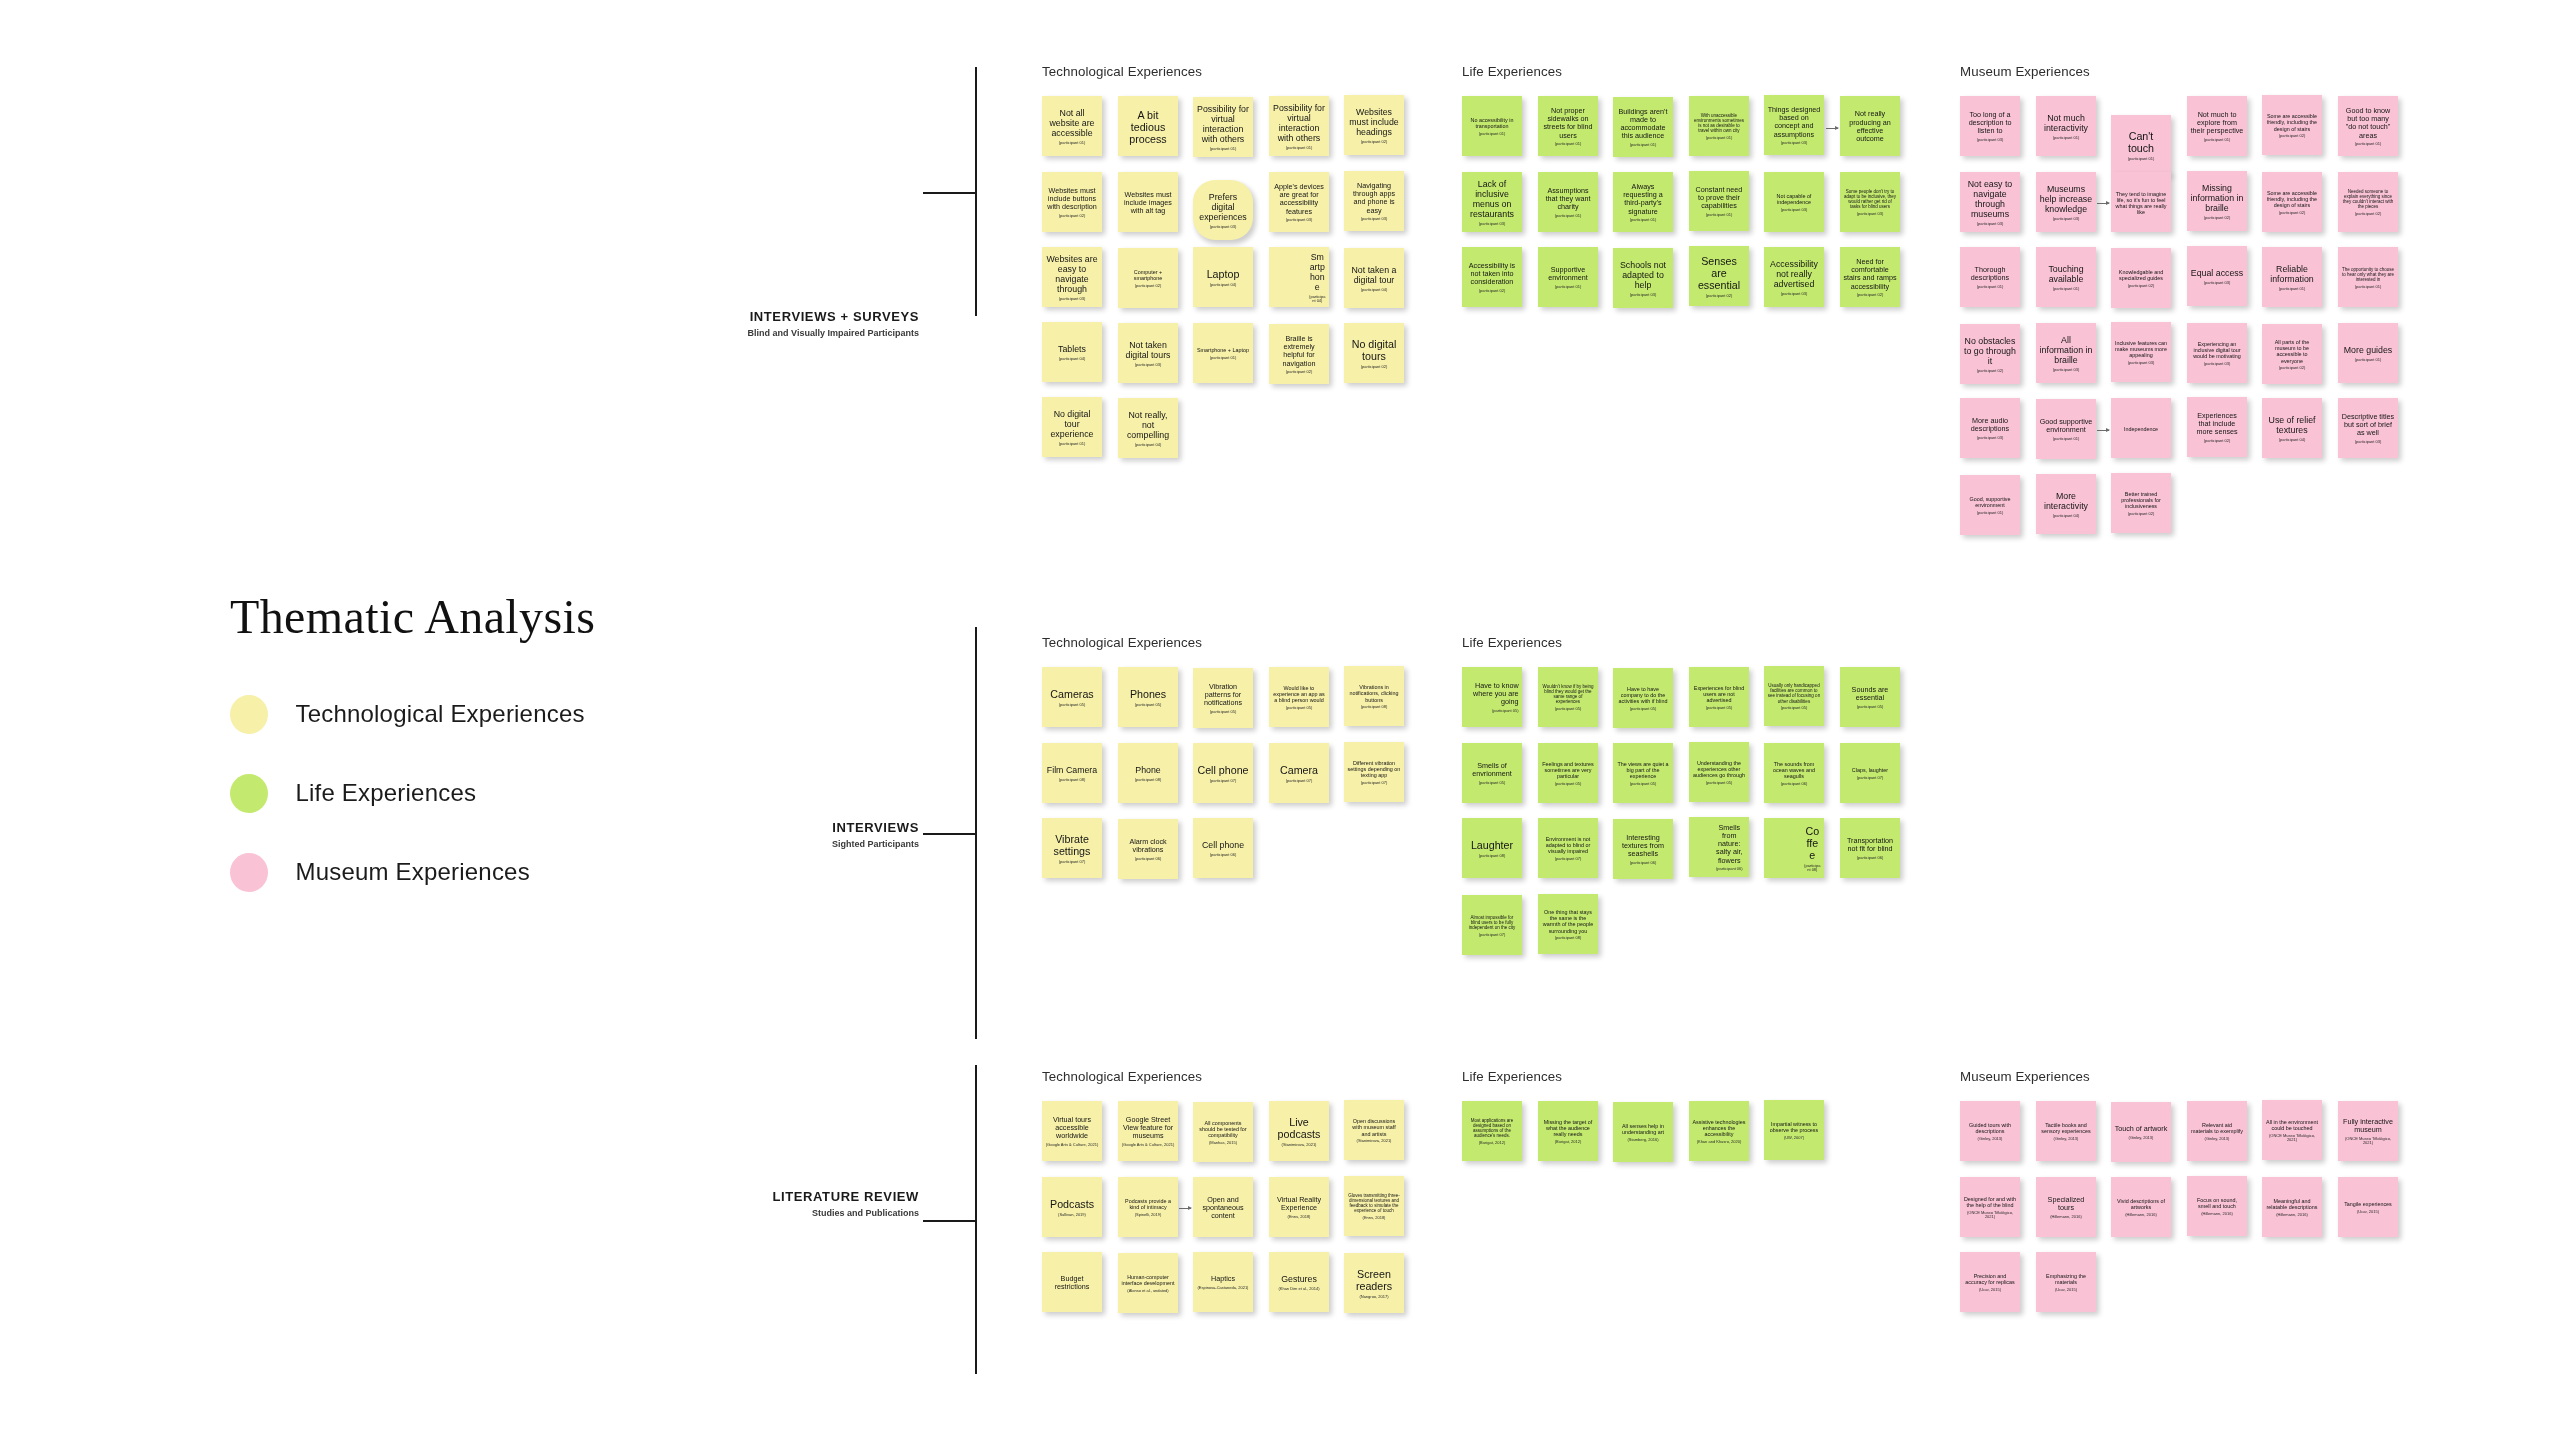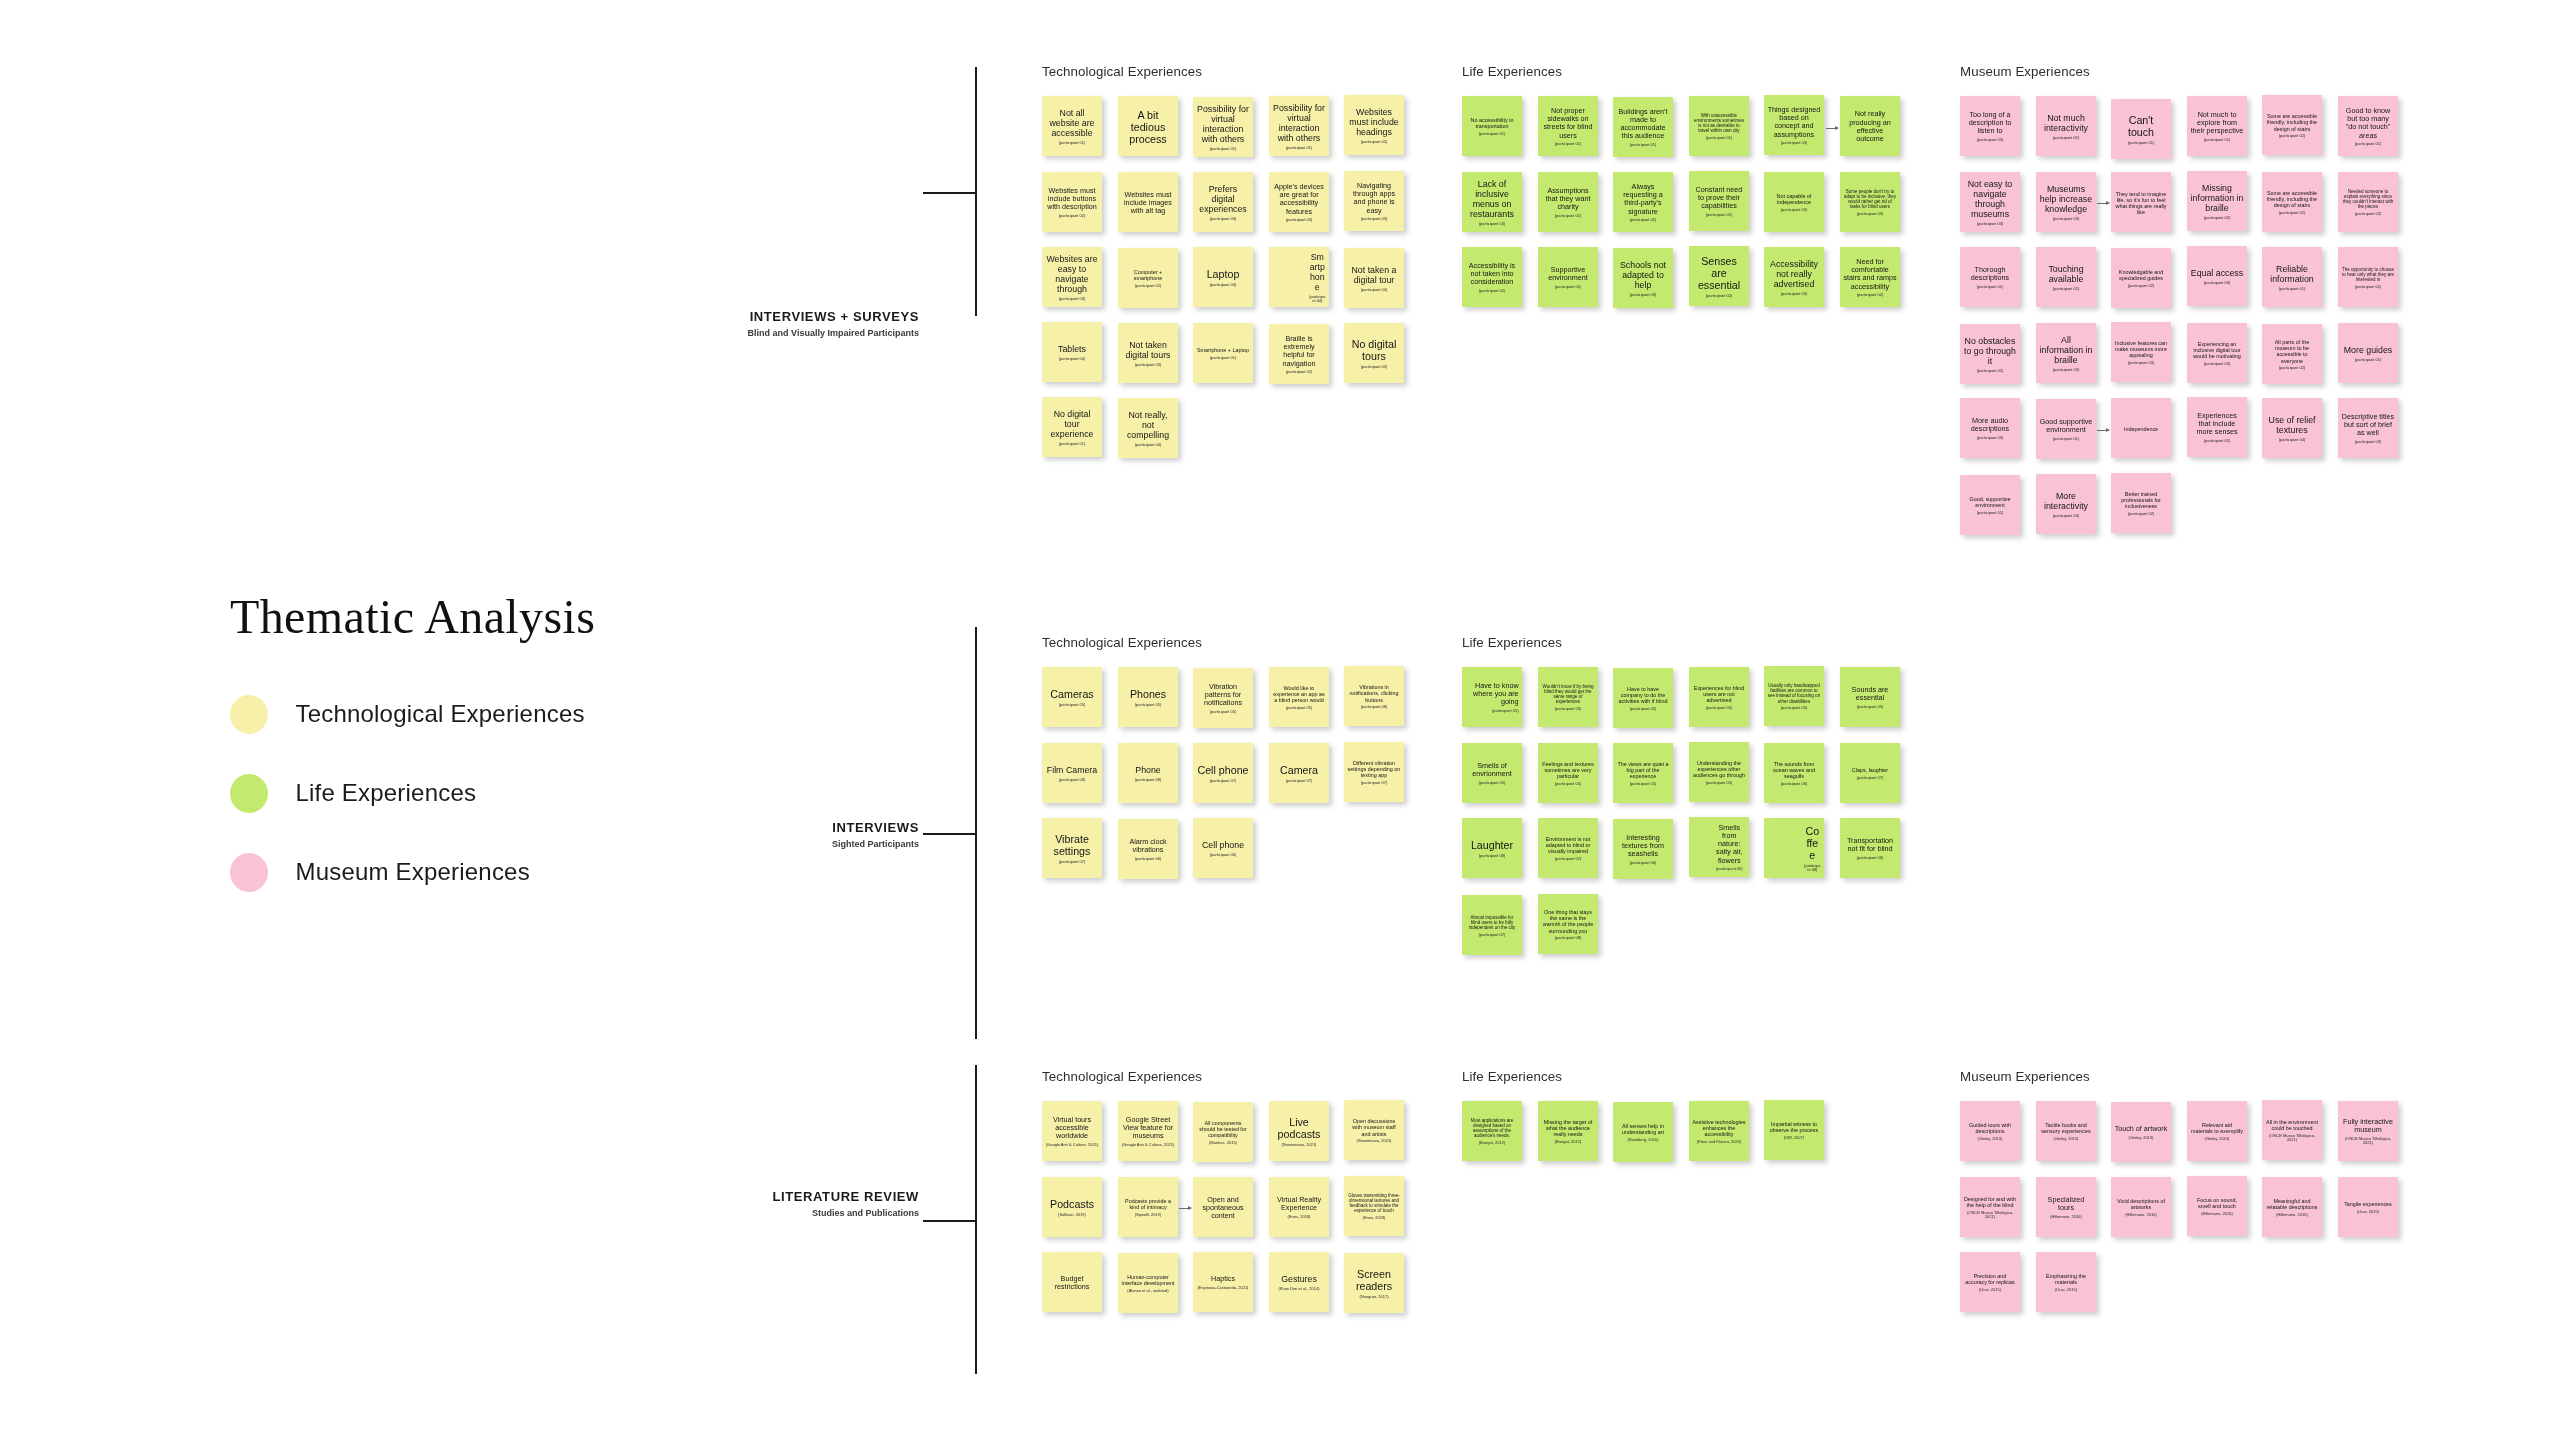--- a/index.html
+++ b/index.html
@@ -121,21 +121,21 @@
             <div class="txt">Websites must include headings</div>
             <div class="cite">(participant 02)</div>
           </div>
           <div class="note tech s-md" style="left: 0px; top: 76px;">
             <div class="txt">Websites must include buttons with description</div>
             <div class="cite">(participant 02)</div>
           </div>
           <div class="note tech s-md" style="left: 76px; top: 76px;">
             <div class="txt">Websites must include images with alt tag</div>
           </div>
-          <div class="note tech s-lg" style="left: 151px; top: 76px;">
+          <div class="note tech s-lg" style="left: 151px; top: 84px; border-radius: 22px;">
             <div class="txt">Prefers digital experiences</div>
             <div class="cite">(participant 03)</div>
           </div>
           <div class="note tech s-md" style="left: 227px; top: 76px;">
             <div class="txt">Apple's devices are great for accessibility features</div>
             <div class="cite">(participant 03)</div>
           </div>
           <div class="note tech s-md" style="left: 302px; top: 75px;">
             <div class="txt">Navigating through apps and phone is easy</div>
             <div class="cite">(participant 03)</div>
@@ -271,21 +271,21 @@
         <div class="group-title">Museum Experiences</div>
         <div class="notes" style="height: 453px;">
           <div class="note museum s-md" style="left: 0px; top: 0px;">
             <div class="txt">Too long of a description to listen to</div>
             <div class="cite">(participant 03)</div>
           </div>
           <div class="note museum s-lg" style="left: 76px; top: 0px;">
             <div class="txt">Not much interactivity</div>
             <div class="cite">(participant 01)</div>
           </div>
-          <div class="note museum s-xl" style="left: 151px; top: 3px;">
+          <div class="note museum s-xl" style="left: 151px; top: 19px;">
             <div class="txt">Can't touch</div>
             <div class="cite">(participant 01)</div>
           </div>
           <div class="note museum s-md" style="left: 227px; top: 0px;">
             <div class="txt">Not much to explore from their perspective</div>
             <div class="cite">(participant 01)</div>
           </div>
           <div class="note museum s-sm" style="left: 302px; top: -0.9px;">
             <div class="txt">Some are accessible friendly, including the design of stairs</div>
             <div class="cite">(participant 02)</div>

